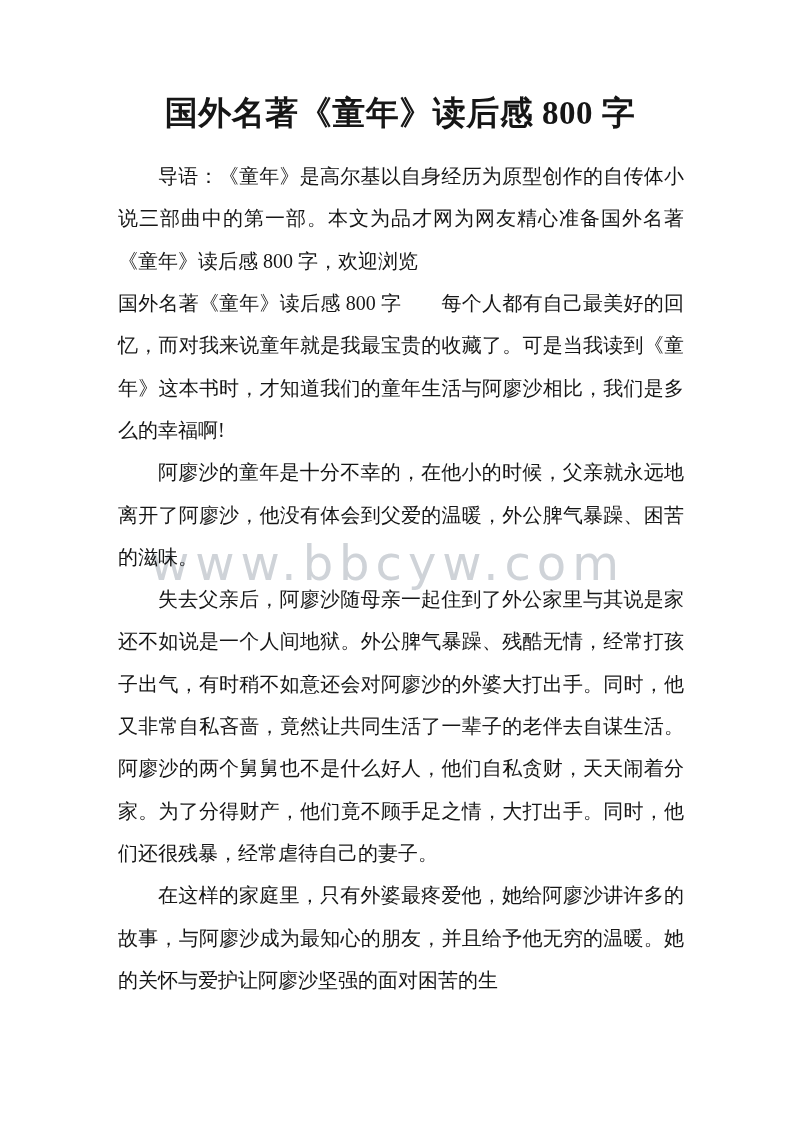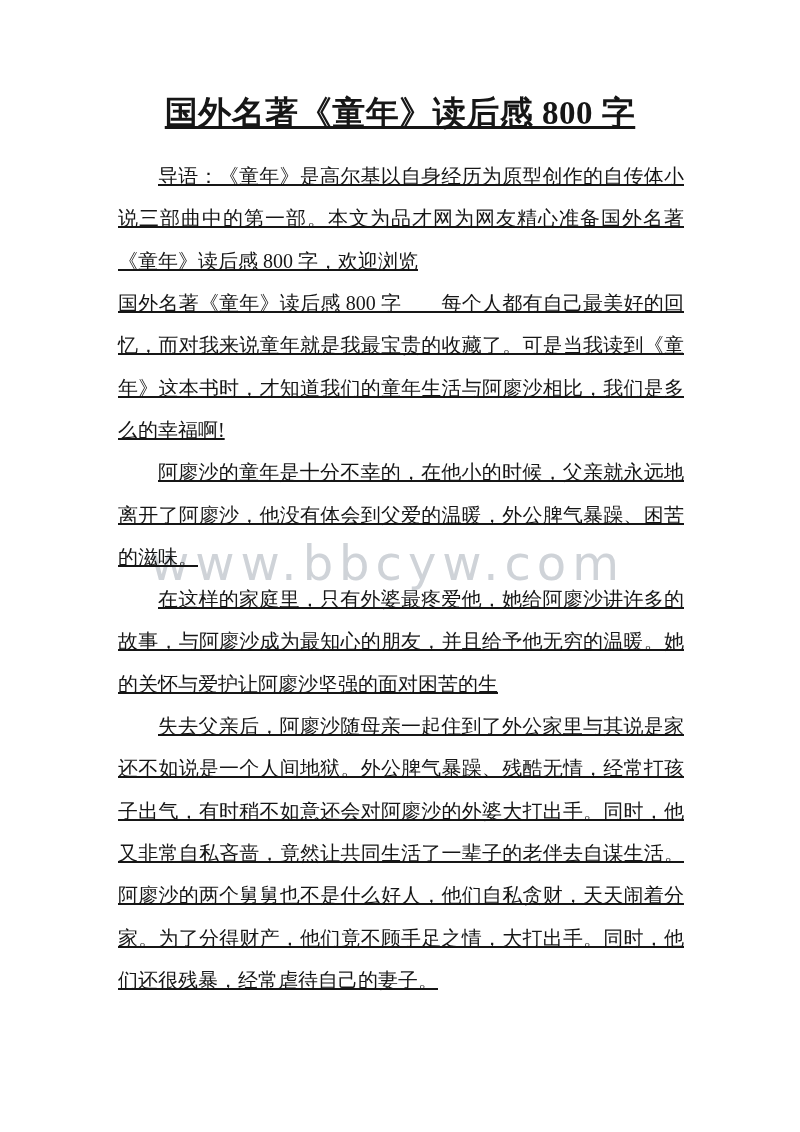--- a/index.html
+++ b/index.html
@@ -27,21 +27,20 @@
     font-size: 48px;
     line-height: 1;
     letter-spacing: 6px;
     color: #cfd3d8;
     white-space: nowrap;
     user-select: none;
   }
   .doc {
     position: relative;
     z-index: 1;
-    text-decoration: underline;
   }
   .doc-title {
     padding-top: 90px;
     text-align: center;
     font-size: 33px;
     font-weight: bold;
     line-height: 1.4;
     letter-spacing: 0.5px;
   }
   .doc-content {
@@ -63,19 +62,19 @@
   <div class="watermark">www.bbcyw.com</div>
 
   <div class="doc">
 
     <h1 class="doc-title">国外名著《童年》读后感 800 字</h1>
 
     <div class="doc-content">
       <p class="para">导语：《童年》是高尔基以自身经历为原型创作的自传体小说三部曲中的第一部。本文为品才网为网友精心准备国外名著《童年》读后感 800 字，欢迎浏览</p>
       <p class="para no-indent">国外名著《童年》读后感 800 字　　每个人都有自己最美好的回忆，而对我来说童年就是我最宝贵的收藏了。可是当我读到《童年》这本书时，才知道我们的童年生活与阿廖沙相比，我们是多么的幸福啊!</p>
       <p class="para">阿廖沙的童年是十分不幸的，在他小的时候，父亲就永远地离开了阿廖沙，他没有体会到父爱的温暖，外公脾气暴躁、困苦的滋味。</p>
+      <p class="para">失去父亲后，阿廖沙随母亲一起住到了外公家里与其说是家还不如说是一个人间地狱。外公脾气暴躁、残酷无情，经常打孩子出气，有时稍不如意还会对阿廖沙的外婆大打出手。同时，他又非常自私吝啬，竟然让共同生活了一辈子的老伴去自谋生活。阿廖沙的两个舅舅也不是什么好人，他们自私贪财，天天闹着分家。为了分得财产，他们竟不顾手足之情，大打出手。同时，他们还很残暴，经常虐待自己的妻子。</p>
       <p class="para">在这样的家庭里，只有外婆最疼爱他，她给阿廖沙讲许多的故事，与阿廖沙成为最知心的朋友，并且给予他无穷的温暖。她的关怀与爱护让阿廖沙坚强的面对困苦的生</p>
-      <p class="para">失去父亲后，阿廖沙随母亲一起住到了外公家里与其说是家还不如说是一个人间地狱。外公脾气暴躁、残酷无情，经常打孩子出气，有时稍不如意还会对阿廖沙的外婆大打出手。同时，他又非常自私吝啬，竟然让共同生活了一辈子的老伴去自谋生活。阿廖沙的两个舅舅也不是什么好人，他们自私贪财，天天闹着分家。为了分得财产，他们竟不顾手足之情，大打出手。同时，他们还很残暴，经常虐待自己的妻子。</p>
     </div>
 
   </div>
 
 </div>
 
 </body></html>

